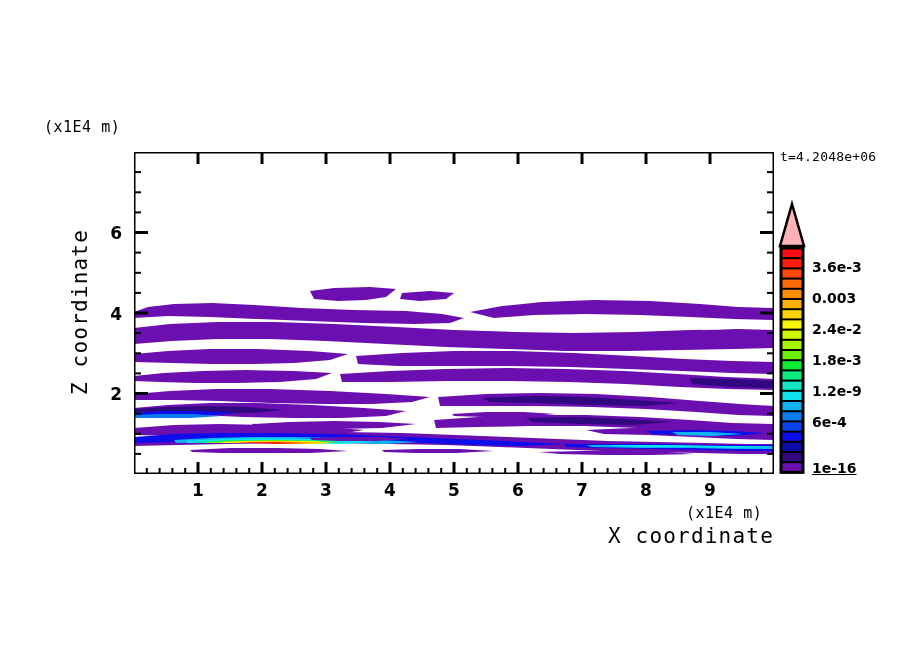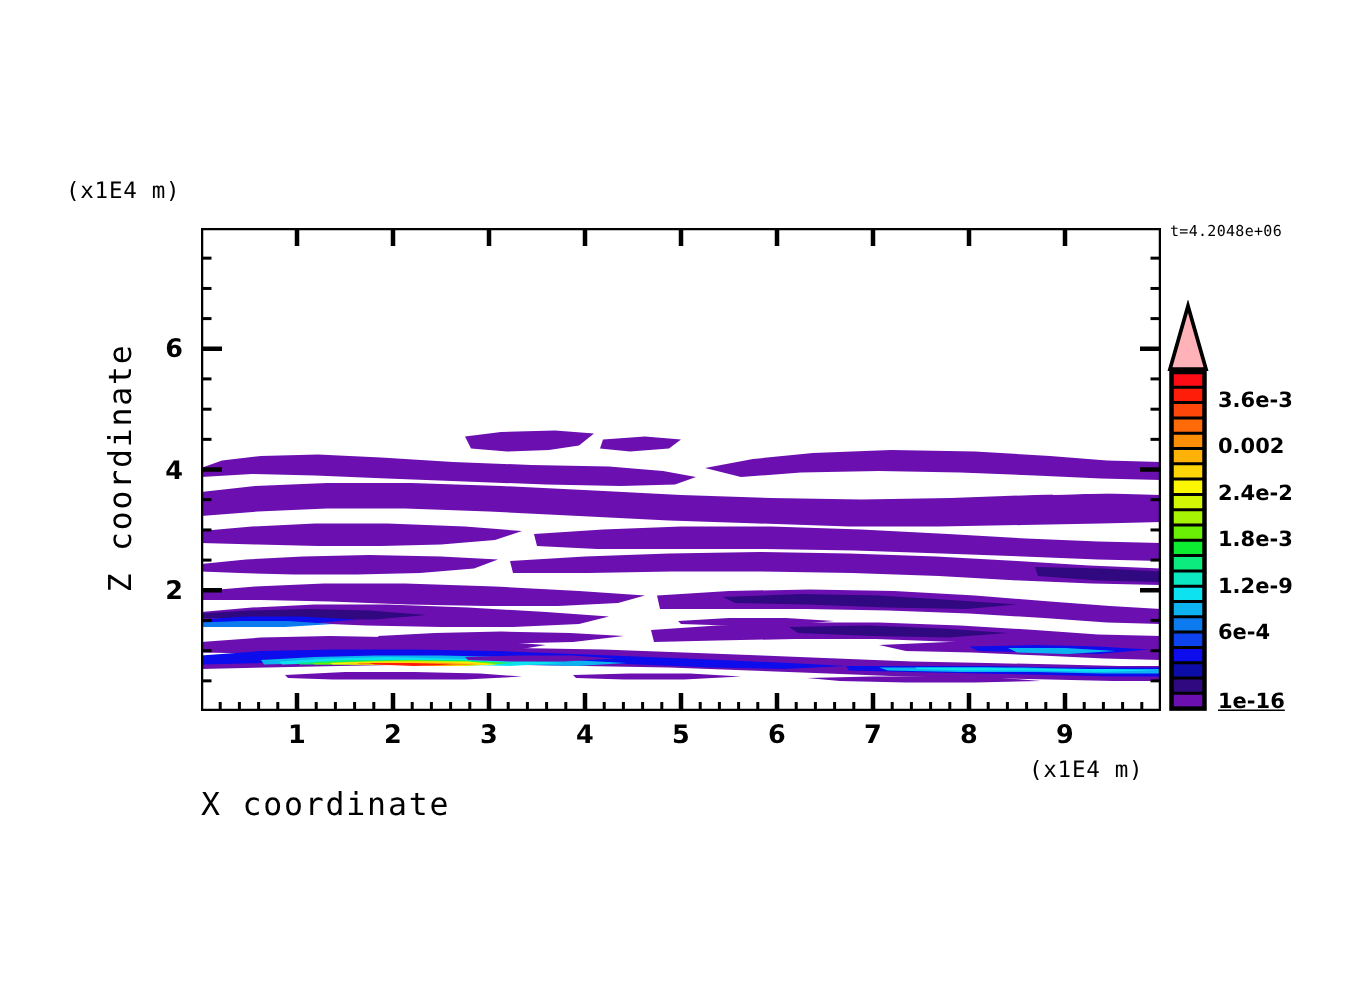--- a/index.html
+++ b/index.html
@@ -47,40 +47,40 @@
     left: 686px;
     top: 504px;
     font-size: 15px;
     letter-spacing: 0.5px;
     white-space: nowrap;
   }
   .x-axis-title {
     left: 134px;
     top: 524px;
     width: 640px;
-    text-align: left;
+    text-align: right;
     font-size: 21px;
     letter-spacing: 1.2px;
     white-space: nowrap;
   }
   .y-axis-title {
     left: -20px;
     top: 300px;
     width: 200px;
     text-align: center;
     font-size: 21px;
     letter-spacing: 1.2px;
     transform: rotate(-90deg);
     transform-origin: center center;
     white-space: nowrap;
   }
   .time-annotation {
     left: 780px;
     top: 149px;
-    font-size: 10px;
+    font-size: 13px;
     white-space: nowrap;
     letter-spacing: 0.2px;
   }
 
   
   .tick-label-x {
     font-size: 17px;
     font-weight: bold;
     text-align: center;
     width: 30px;
@@ -421,20 +421,20 @@
       <line x1="5" y1="221.4" x2="27" y2="221.4"></line>
       <line x1="5" y1="231.6" x2="27" y2="231.6"></line>
       <line x1="5" y1="241.8" x2="27" y2="241.8"></line>
       <line x1="5" y1="252.0" x2="27" y2="252.0"></line>
       <line x1="5" y1="262.2" x2="27" y2="262.2"></line>
       <rect x="5" y="48" width="22" height="224.4" stroke-width="3"></rect>
     </g>
   </svg>
 
   <div class="abs cbar-label" style="top:259px;">3.6e-3</div>
-  <div class="abs cbar-label" style="top:290px;">0.002</div>
+  <div class="abs cbar-label" style="top:290px;">0.003</div>
   <div class="abs cbar-label" style="top:321px;">2.4e-2</div>
   <div class="abs cbar-label" style="top:352px;">1.8e-3</div>
   <div class="abs cbar-label" style="top:383px;">1.2e-9</div>
   <div class="abs cbar-label" style="top:414px;">6e-4</div>
   <div class="abs cbar-label" style="top:460px;text-decoration:underline;">1e-16</div>
 
 </div>
 
 </body></html>

